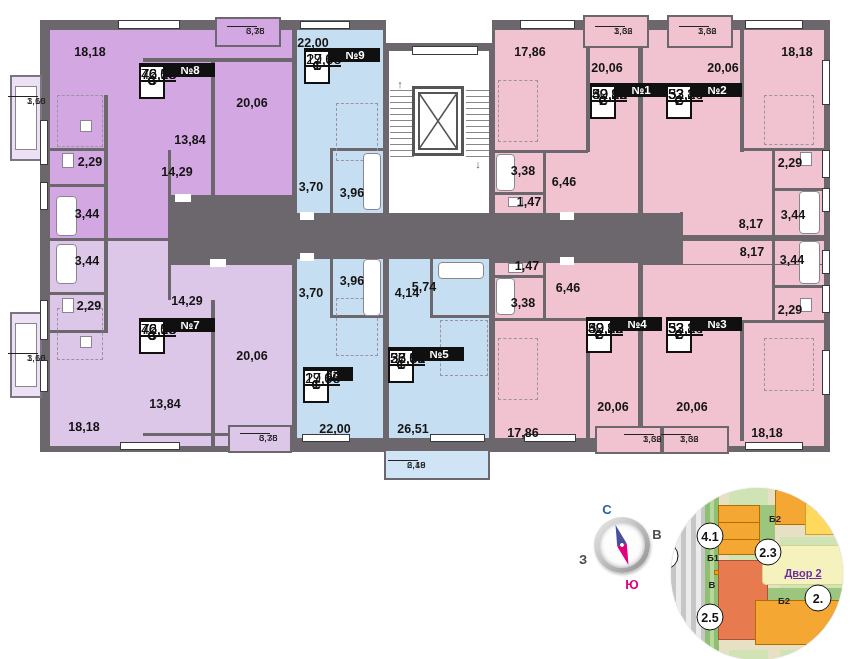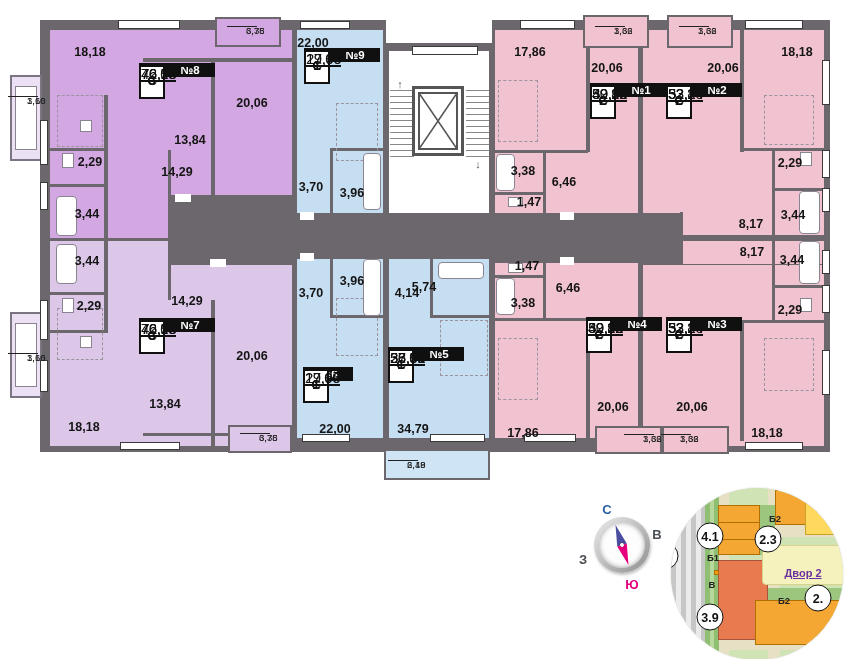--- a/index.html
+++ b/index.html
@@ -428,21 +428,21 @@
       <div class="dim" style="left: 89px; top: 306px;">2,29</div>
       <div class="dim" style="left: 187px; top: 301px;">14,29</div>
       <div class="dim" style="left: 252px; top: 356px;">20,06</div>
       <div class="dim" style="left: 165px; top: 404px;">13,84</div>
       <div class="dim" style="left: 84px; top: 427px;">18,18</div>
       <div class="dim" style="left: 311px; top: 293px;">3,70</div>
       <div class="dim" style="left: 352px; top: 281px;">3,96</div>
       <div class="dim" style="left: 335px; top: 429px;">22,00</div>
       <div class="dim" style="left: 407px; top: 293px;">4,14</div>
       <div class="dim" style="left: 424px; top: 287px;">5,74</div>
-      <div class="dim" style="left: 413px; top: 429px;">34,79</div>
+      <div class="dim" style="left: 413px; top: 429px;">26,51</div>
     </div>
   <div id="fracs">
       <div class="frac" style="left: 246px; top: 26px;">
         <span>6,75</span>
         <span class="bar"></span>
         <span>3,38</span>
       </div>
       <div class="frac" style="left: 614px; top: 26px;">
         <span>3,32</span>
         <span class="bar"></span>
@@ -517,19 +517,19 @@
     <div class="mm mm-b2t"></div>
     <div class="mm mm-b2ty"></div>
     <div class="mm mm-yard"></div>
     <div class="mm mm-b2b"></div>
     <div class="mm mm-lbl" style="left:104px;top:30px;">Б2</div>
     <div class="mm mm-lbl" style="left:42px;top:69px;">Б1</div>
     <div class="mm mm-lbl" style="left:41px;top:96px;">В</div>
     <div class="mm mm-lbl" style="left:113px;top:112px;">Б2</div>
     <div class="mm mm-yardlbl" style="left:132px;top:85px;">Двор 2</div>
     <div class="mm mm-circ" style="left:39px;top:48px;">4.1</div>
-    <div class="mm mm-circ" style="left:97px;top:51px;">2.3</div>
-    <div class="mm mm-circ" style="left:39px;top:129px;">3.9</div>
+    <div class="mm mm-circ" style="left:97px;top:64px;">2.3</div>
+    <div class="mm mm-circ" style="left:39px;top:129px;">2.5</div>
     <div class="mm mm-circ" style="left:147px;top:110px;">2.</div>
     <div class="mm mm-circ" style="left:-6px;top:68px;"></div>
   </div>
 
 </div>
 
 </body></html>

